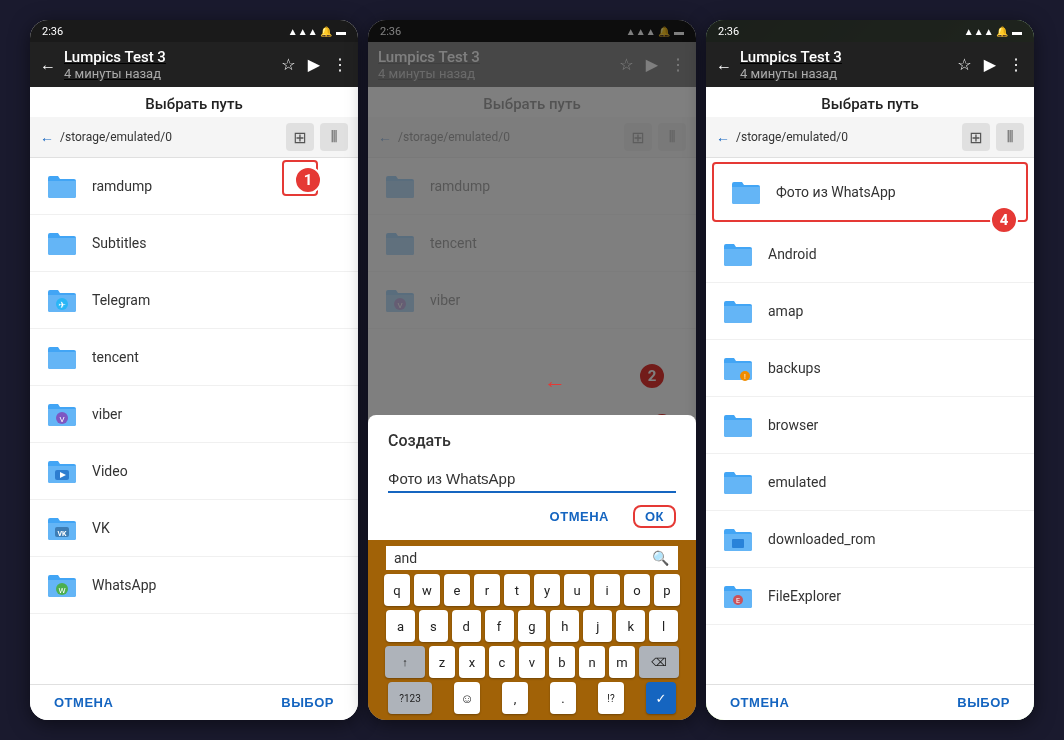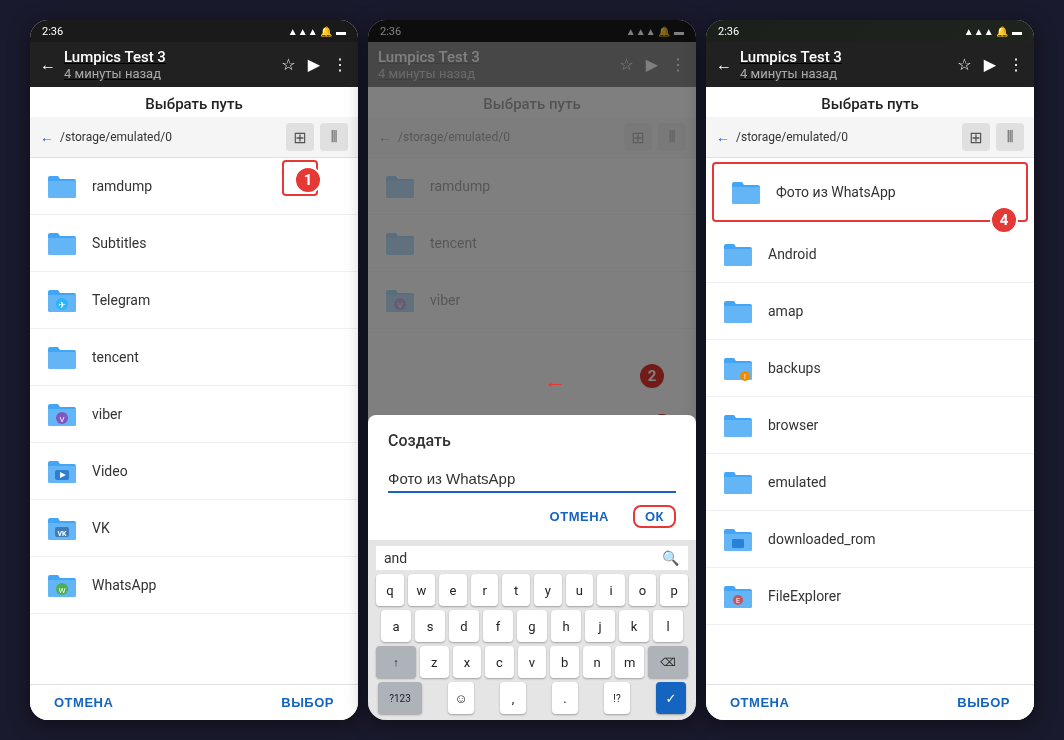--- a/index.html
+++ b/index.html
@@ -261,22 +261,22 @@
       cursor: pointer;
       background: none;
       border: none;
       border: 2px solid #e53935;
       border-radius: 8px;
       padding: 2px 10px;
     }
 
     
     .keyboard {
-      background: #e5e5e5;
-      padding: 6px 8px;
+      background: #a16207;
+      padding: 6px 18px;
     }
     .keyboard-search-bar {
       background: #fff;
       display: flex;
       align-items: center;
       padding: 4px 8px;
       margin-bottom: 4px;
       gap: 8px;
     }
     .keyboard-search-text {

